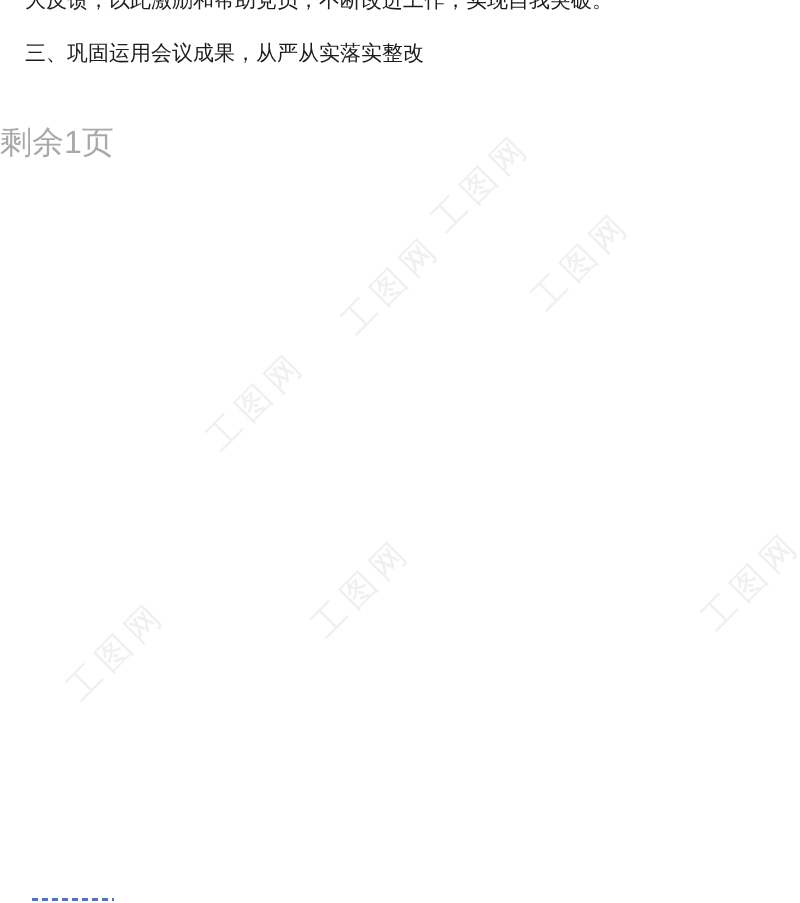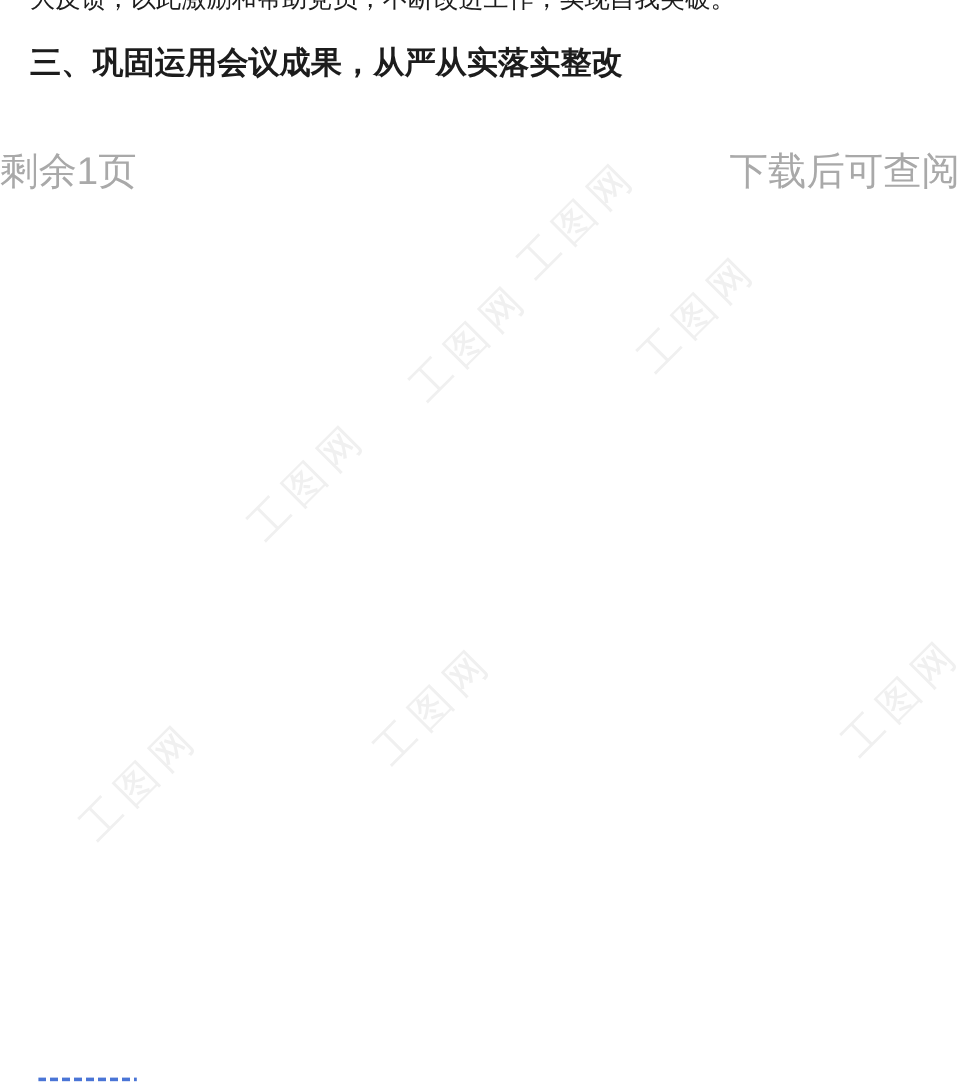--- a/index.html
+++ b/index.html
@@ -36,35 +36,35 @@
     padding:0 25px;
   }
   .clip{height:13px;overflow:hidden;}
   .clipline{
     margin:-13px 0 0 0;
     font-size:21px;line-height:26px;
     white-space:nowrap;
   }
   .heading{
     margin:12px 0 0 0;
-    font-size:26px;line-height:55px;
-    font-weight:700;
+    font-size:21px;line-height:55px;
+    font-weight:400;
   }
   .doc p.body{
     margin:8px 0 0 0;
     font-size:21px;line-height:55px;
     text-align:justify;
     word-break:break-all;
   }
   .doc p.first{margin-top:0;}
   
   .footer{
     position:relative;z-index:1;
     margin-top:40px;
-    display:flex;justify-content:space-between;gap:52px;
+    display:flex;justify-content:flex-start;gap:52px;
     font-size:32px;line-height:44px;
     color:#a9a9a9;
   }
   .dashed-underline{
     position:absolute;z-index:1;
     left:32px;top:898px;
     width:82px;height:3px;
     background:repeating-linear-gradient(90deg,#4a75d6 0 6px,transparent 6px 10px);
   }
 </style>
@@ -92,18 +92,17 @@
     <h2 class="heading">三、巩固运用会议成果，从严从实落实整改</h2>
 
 
 
 
 
   </div>
 
   <div class="footer">
     <span>剩余1页</span>
-    <span>下载后可查阅</span>
   </div>
 
   <div class="dashed-underline"></div>
 
 </div>
 
 </body></html>

